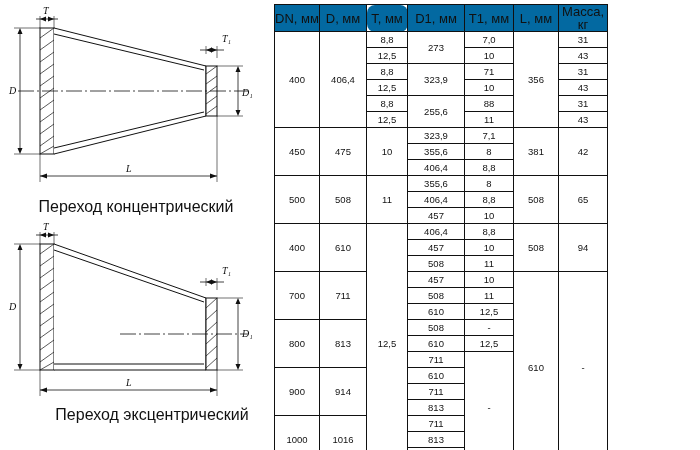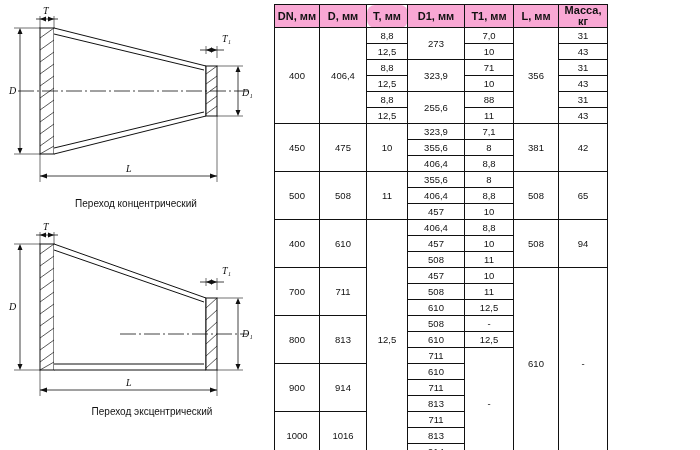--- a/index.html
+++ b/index.html
@@ -3,27 +3,27 @@
 <meta charset="utf-8">
 <style>
   html,body{margin:0;padding:0;background:#ffffff;}
   body{width:700px;height:450px;overflow:hidden;font-family:"Liberation Sans",sans-serif;color:#1a1a1a;}
   #root{position:relative;width:700px;height:450px;}
 
   
   .draw-area{position:absolute;left:0;top:0;width:272px;height:450px;}
   .fig{position:absolute;left:0;width:272px;}
   .fig svg{display:block;}
-  .cap{position:absolute;width:272px;text-align:center;font-size:10px;color:#111;}
+  .cap{position:absolute;width:272px;text-align:center;font-size:16px;color:#111;}
 
   
   .tbl-wrap{position:absolute;left:274px;top:4px;width:424px;}
   table{border-collapse:collapse;font-size:9.5px;color:#111;}
   table td,table th{border:1px solid #111;text-align:center;vertical-align:middle;padding:0;line-height:1;font-weight:normal;}
-  thead th{font-weight:bold;font-size:11px;height:16px;background:#f9a8d4;}
+  thead th{font-weight:normal;font-size:13px;height:16px;background:#0369a1;}
   tbody td{height:15px;}
   .c-dn{width:44px;}
   .c-d{width:46px;}
   .c-t{width:40px;border-radius:8px;}
   .c-d1{width:56px;margin-top:8px;}
   .c-t1{width:48px;}
   .c-l{width:44px;}
   .c-m{width:48px;margin-top:16px;}
 </style>
 </head>

